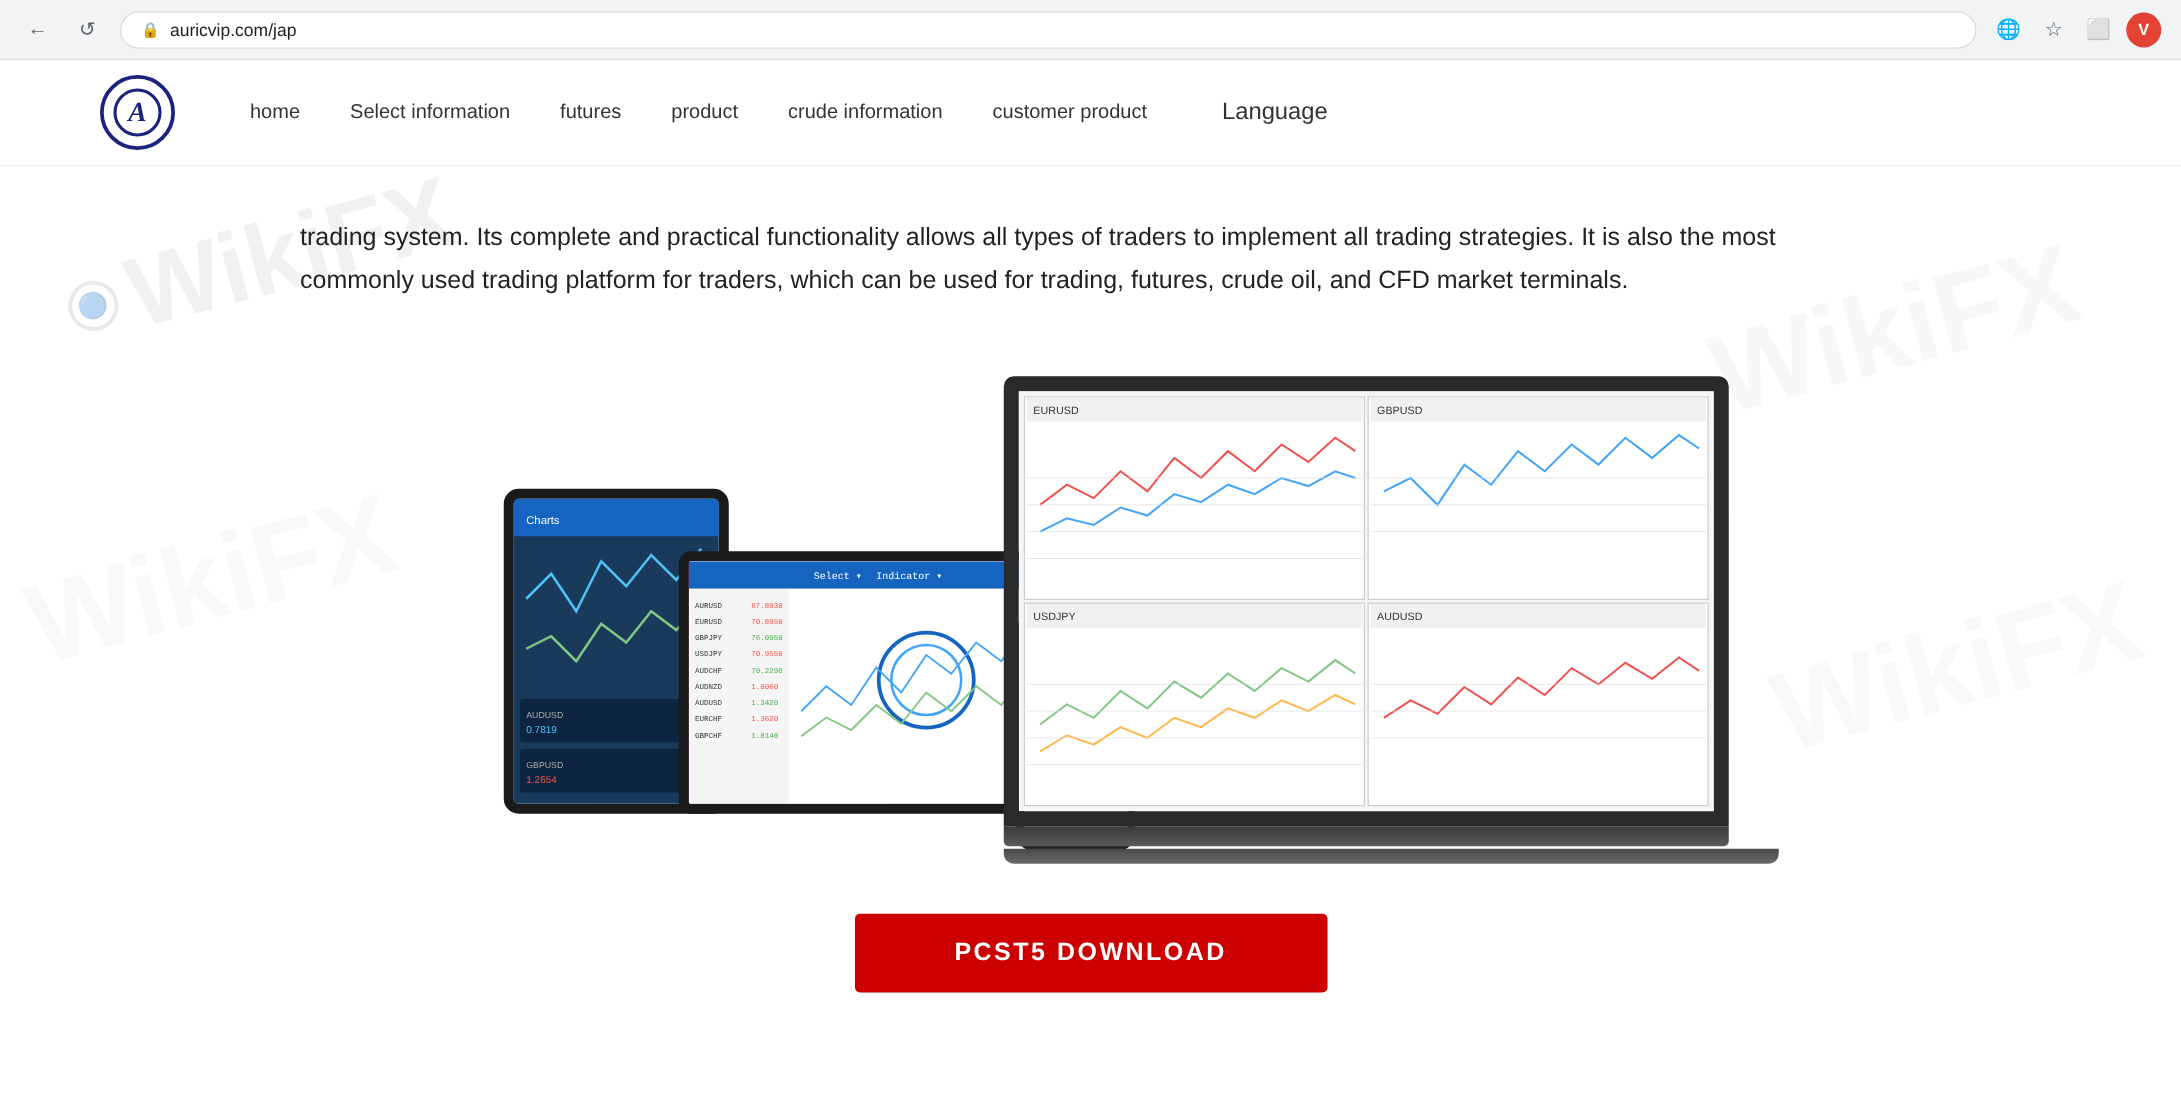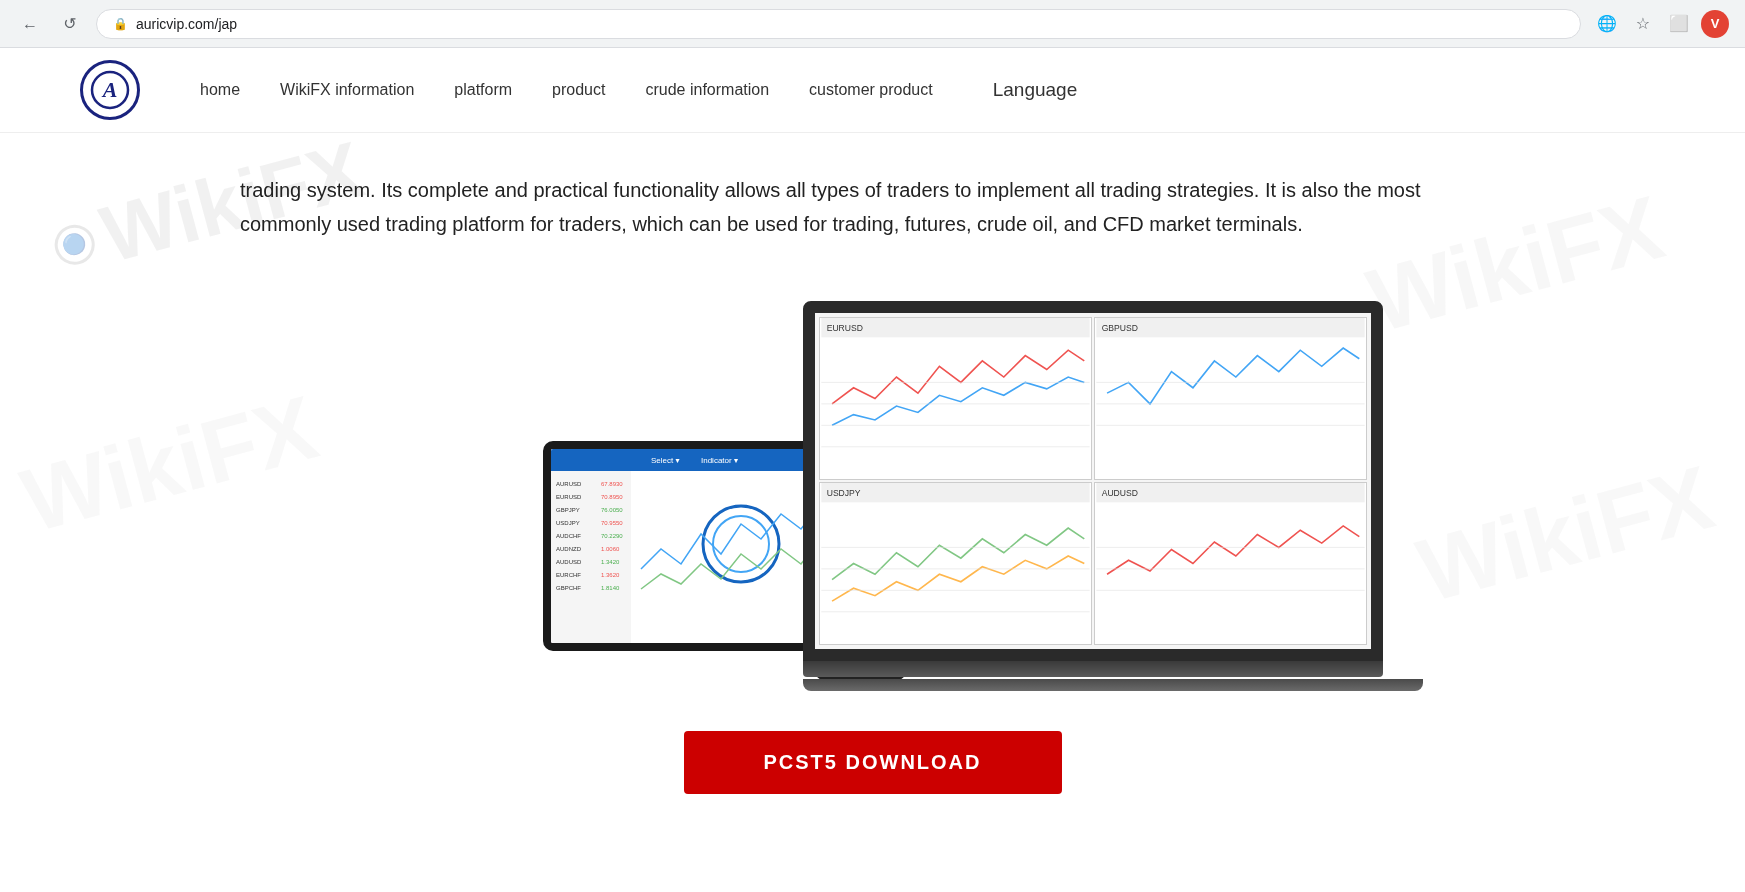--- a/index.html
+++ b/index.html
@@ -224,20 +224,21 @@
       width: 320px;
       height: 230px;
     }
     .tablet-landscape-screen {
       width: 300px;
       height: 210px;
       background: #701a75;
       border-radius: 10px;
       border: 8px solid #1a1a1a;
       overflow: hidden;
+      font-family: Liberation Mono, monospace;
     }
     .tablet-landscape-inner {
       width: 100%; height: 100%;
       background: linear-gradient(135deg, #fff 0%, #f0f8ff 50%, #e8f4f8 100%);
       position: relative;
     }
 
     
     .phone {
       position: absolute;
@@ -325,22 +326,22 @@
 
         <svg width="40" height="40" viewBox="0 0 40 40">
           <circle cx="20" cy="20" r="18" fill="none" stroke="#1a237e" stroke-width="2.5"></circle>
           <text x="20" y="27" text-anchor="middle" font-size="22" font-style="italic" font-weight="bold" fill="#1a237e" font-family="serif">A</text>
         </svg>
       </div>
     </div>
     <nav>
       <ul class="nav-menu">
         <li><a>home</a></li>
-        <li><a>WikiFX information</a></li>
-        <li><a>platform</a></li>
+        <li><a>Select information</a></li>
+        <li><a>futures</a></li>
         <li><a>product</a></li>
         <li><a>crude information</a></li>
         <li><a>customer product</a></li>
         <li><span class="language-item">Language</span></li>
       </ul>
     </nav>
   </header>
 
   <div class="main-content">
 
@@ -354,20 +355,41 @@
       <div class="watermark-text" style="top:350px; right:30px; font-size:90px; color:rgba(200,200,200,0.12);">WikiFX</div>
     </div>
 
     <div class="description-section">
       <p>trading system. Its complete and practical functionality allows all types of traders to implement all trading strategies. It is also the most commonly used trading platform for traders, which can be used for trading, futures, crude oil, and CFD market terminals.</p>
     </div>
 
     <div class="devices-section">
       <div class="device-mockup-container">
 
+        <div class="tablet">
+          <div class="tablet-screen">
+            <div class="tablet-inner">
+              
+              <svg width="164" height="244" viewBox="0 0 164 244">
+                <rect width="164" height="244" fill="#1a3a5c"></rect>
+                <rect x="0" y="0" width="164" height="30" fill="#1565c0"></rect>
+                <text x="10" y="20" fill="white" font-size="9">Charts</text>
+
+                <polyline points="10,80 30,60 50,90 70,50 90,70 110,45 130,65 150,40" fill="none" stroke="#4fc3f7" stroke-width="2"></polyline>
+                <polyline points="10,120 30,110 50,130 70,100 90,115 110,90 130,105 150,85" fill="none" stroke="#81c784" stroke-width="2"></polyline>
+                <rect x="5" y="160" width="154" height="35" fill="#0d2540" rx="3"></rect>
+                <text x="10" y="175" fill="#aaa" font-size="7">AUDUSD</text>
+                <text x="10" y="187" fill="#4fc3f7" font-size="8">0.7819</text>
+                <rect x="5" y="200" width="154" height="35" fill="#0d2540" rx="3"></rect>
+                <text x="10" y="215" fill="#aaa" font-size="7">GBPUSD</text>
+                <text x="10" y="227" fill="#ef5350" font-size="8">1.2654</text>
+              </svg>
+            </div>
+          </div>
+        </div>
 
         <div class="tablet-landscape">
           <div class="tablet-landscape-screen">
             <div class="tablet-landscape-inner">
               <svg width="284" height="194" viewBox="0 0 284 194">
                 <rect width="284" height="194" fill="white"></rect>
 
                 <rect x="0" y="0" width="284" height="22" fill="#1565c0"></rect>
                 <text x="100" y="14" fill="white" font-size="8">Select ▾</text>
                 <text x="150" y="14" fill="white" font-size="8">Indicator ▾</text>

